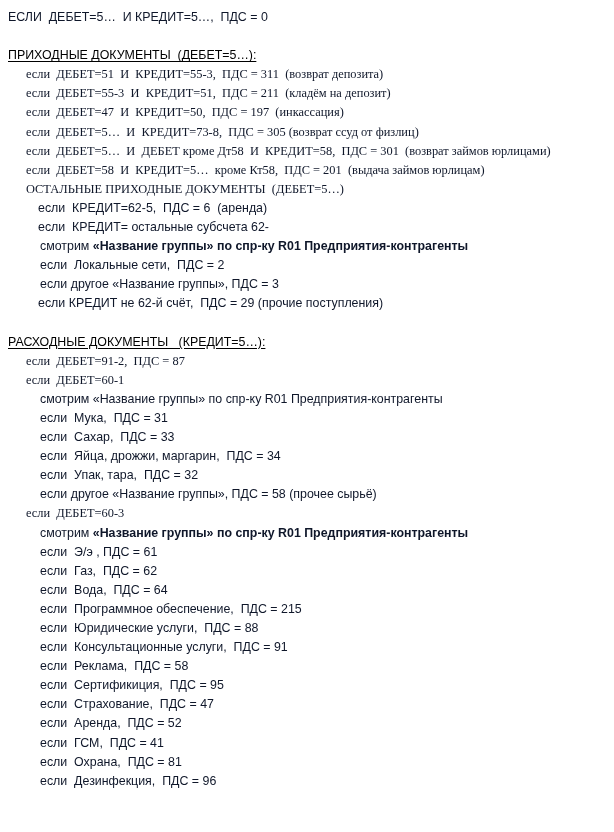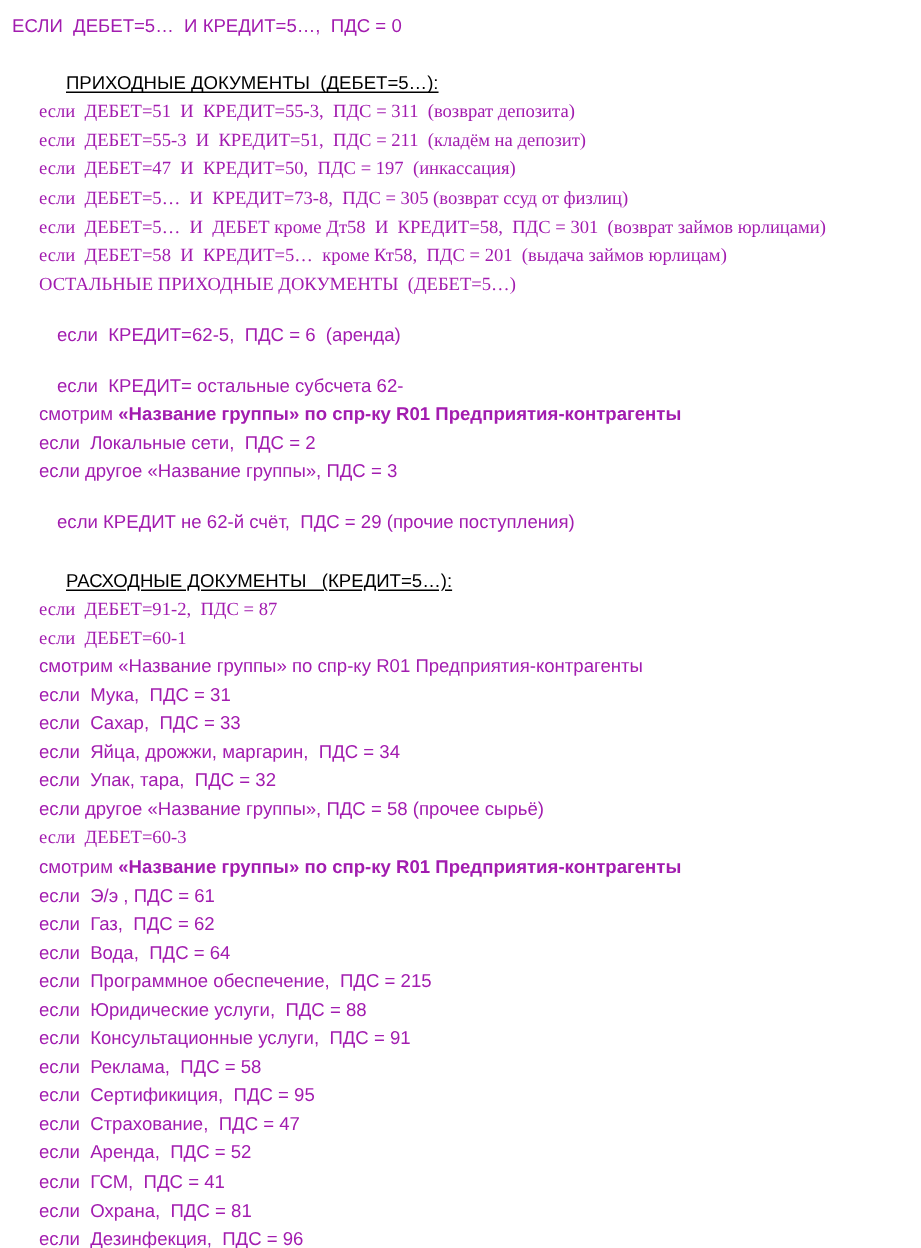--- a/index.html
+++ b/index.html
@@ -23,38 +23,37 @@
     height: 832px;
     padding: 0;
     box-sizing: border-box;
   }
 
   .line {
     font-size: 12.4px;
     line-height: 19.1px;
     height: 19.1px;
     white-space: pre;
-    color: #a21caf;
+    color: #0f172a;
     letter-spacing: 0px;
   }
 
   
   .ind-0  { padding-left: 8px;  }
   .ind-1  { padding-left: 26px; font-family: Liberation Serif, serif; }
-  .ind-2  { padding-left: 38px; margin-top: 15px; }
-  .ind-3  { padding-left: 26px; }
+  .ind-2  { padding-left: 38px; }
+  .ind-3  { padding-left: 40px; }
 
   .blank  { height: 19.1px; }
 
   .hdr {
     font-size: 12.4px;
     line-height: 19.1px;
     height: 19.1px;
     white-space: pre;
-    margin-left: 36px;
   }
   .hdr .u {
     text-decoration: underline;
     text-underline-offset: 2px;
   }
 
   .b { font-weight: bold; }
 
   
   .top-pad { height: 8px; }

